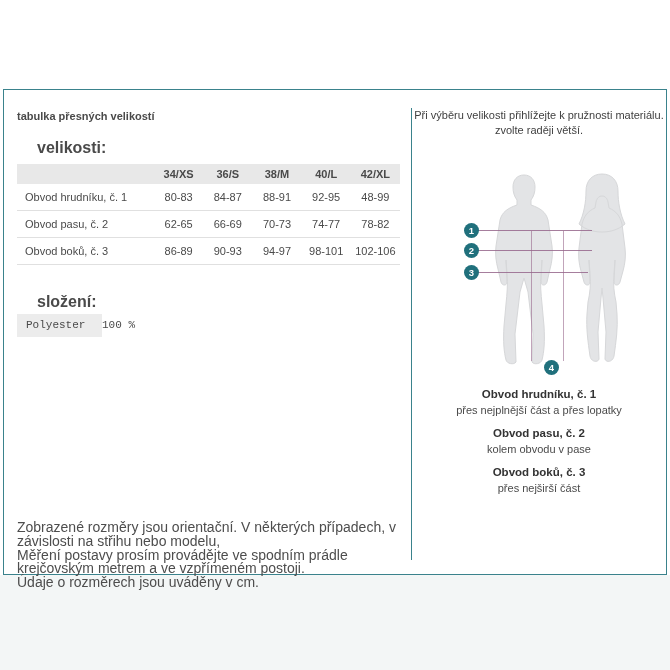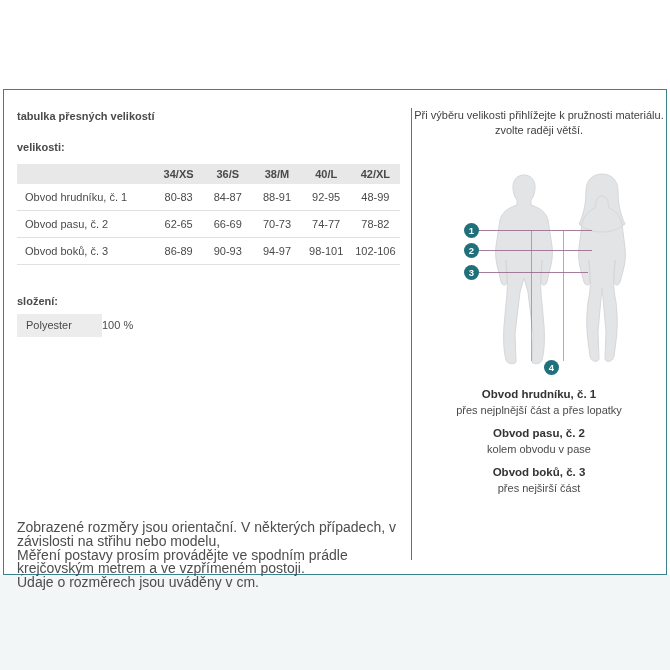--- a/index.html
+++ b/index.html
@@ -11,33 +11,33 @@
   }
   .below-strip{position:absolute;left:0;top:575px;width:670px;height:95px;background:#f3f6f6;}
   .panel{
     position:absolute;left:3px;top:89px;width:662px;height:484px;
     border:1px solid #3a828c;background:#ffffff;
   }
   
   .left-col{position:absolute;left:13px;top:20px;width:392px;}
   .pretitle{font-size:11px;font-weight:bold;color:#4a4a4a;line-height:13px;}
   .product-title{font-size:16px;font-weight:bold;color:#177b8a;line-height:20px;margin-top:5px;}
-  .section-label{font-size:11px;font-weight:bold;color:#4a4a4a;line-height:13px;margin-top:18px;}
+  .section-label{font-size:16px;font-weight:bold;color:#4a4a4a;line-height:13px;margin-top:18px;margin-left:20px;}
   table.size-table{border-collapse:collapse;margin-top:10px;width:383px;table-layout:fixed;}
   table.size-table th{
     background:#e8e8e8;font-weight:bold;font-size:11px;color:#4a4a4a;
     height:20px;text-align:center;padding:0;
   }
   table.size-table th.lbl{width:137px;}
   table.size-table td{
     font-size:11px;color:#4a4a4a;height:26px;text-align:center;padding:0;
     border-bottom:1px solid #e0e0e0;
   }
   table.size-table td.lbl{text-align:left;padding-left:8px;}
-  .comp-row{display:flex;align-items:center;margin-top:6px;}
+  .comp-row{display:flex;align-items:center;margin-top:6px;font-family:Liberation Mono, monospace;}
   .comp-chip{
     width:76px;height:23px;background:#ececec;font-size:11px;color:#4a4a4a;
     line-height:23px;padding-left:9px;
   }
   .comp-pct{font-size:11px;color:#4a4a4a;line-height:23px;text-align:right;}
   .footer-note{
     position:absolute;left:13px;top:420px;width:400px;
     font-size:14px;color:#4d4d4d;line-height:13.8px;margin-top:11px;
   }
   

